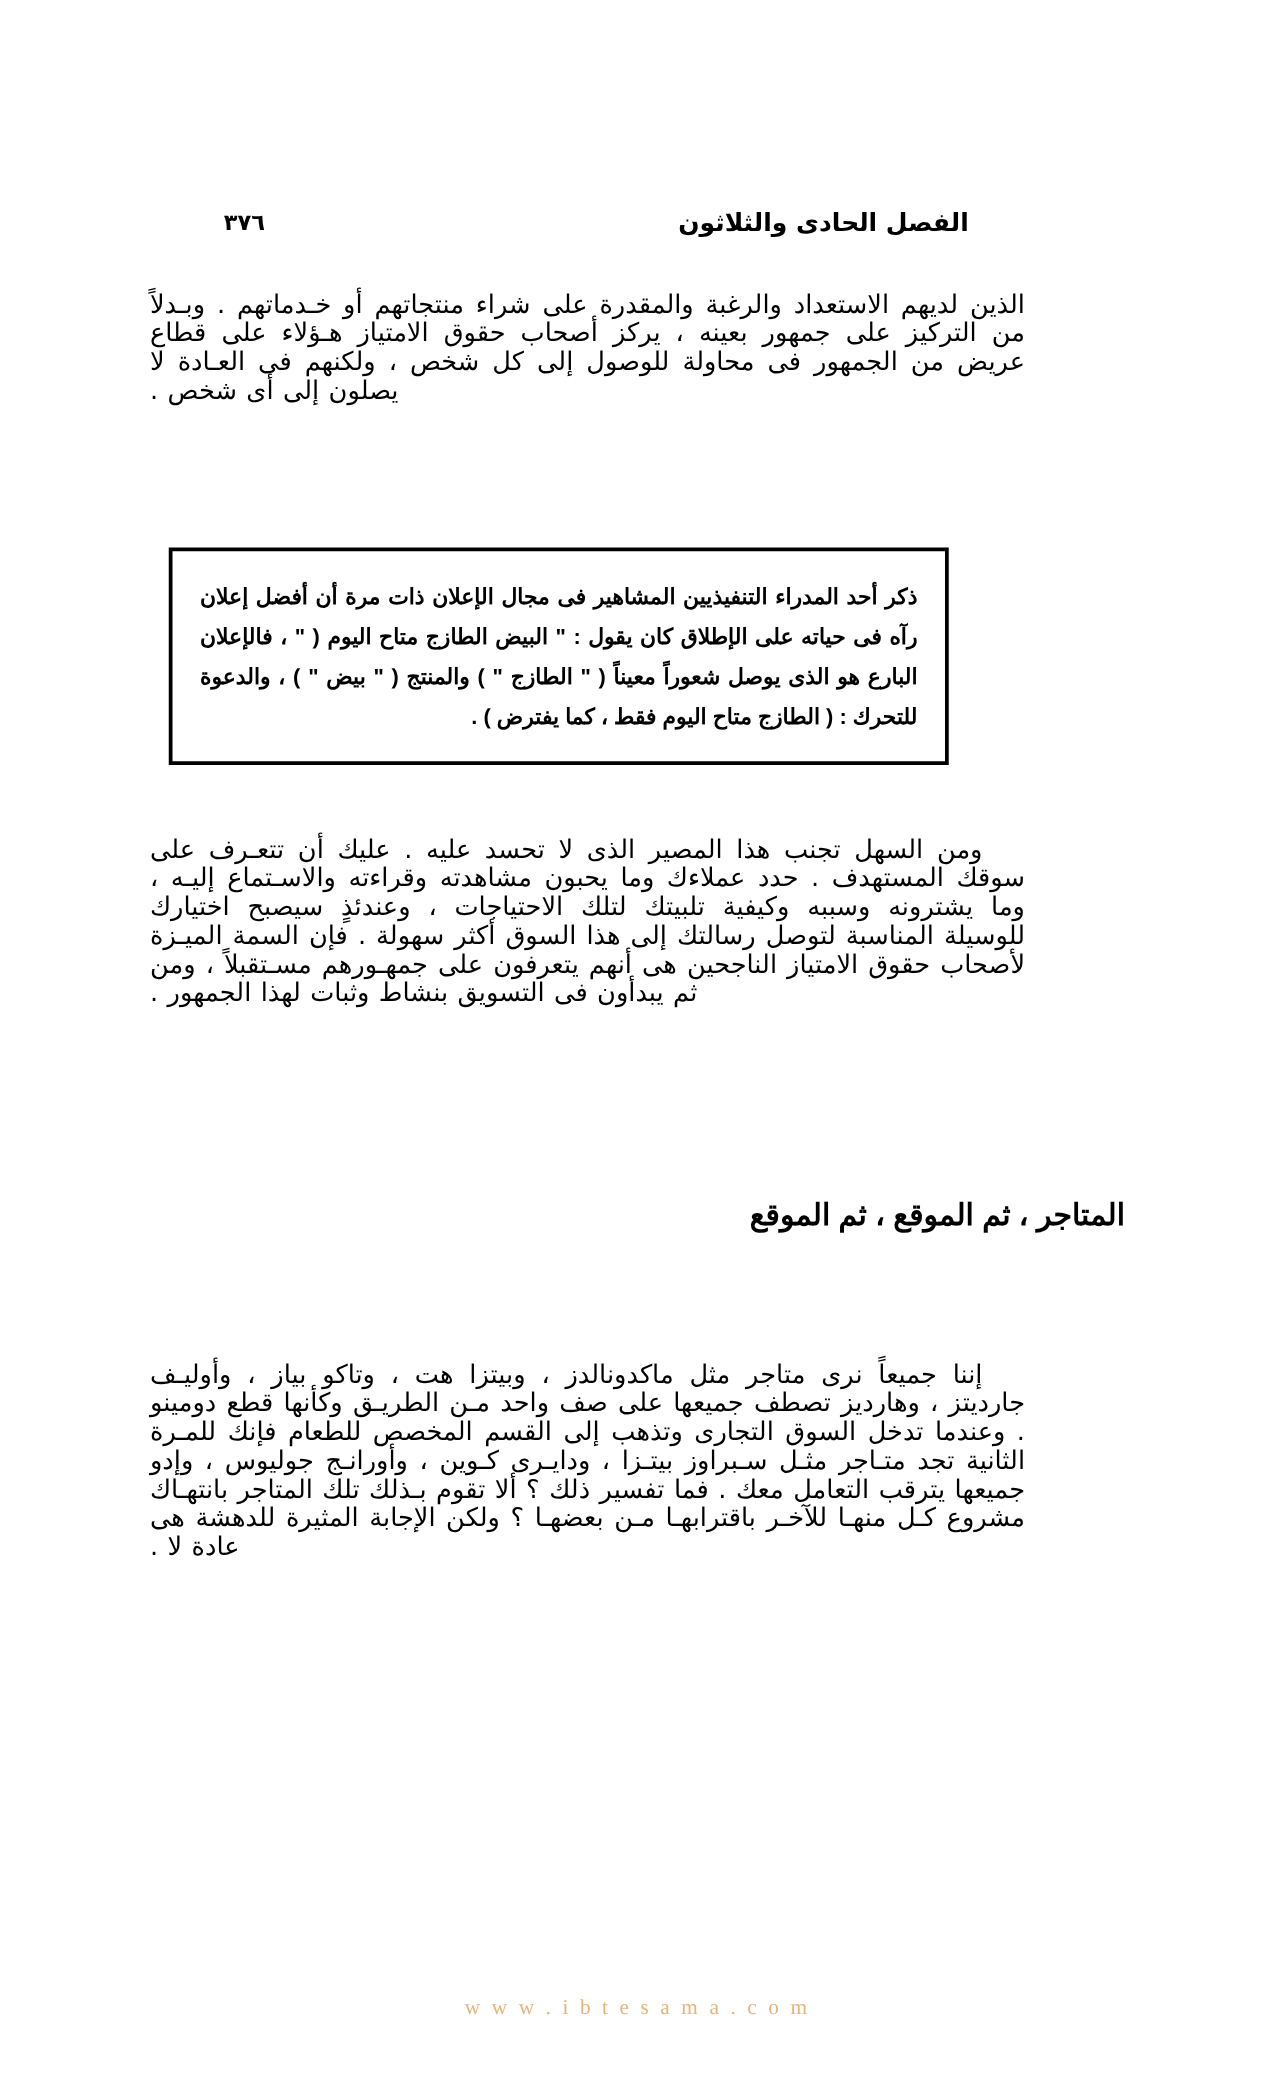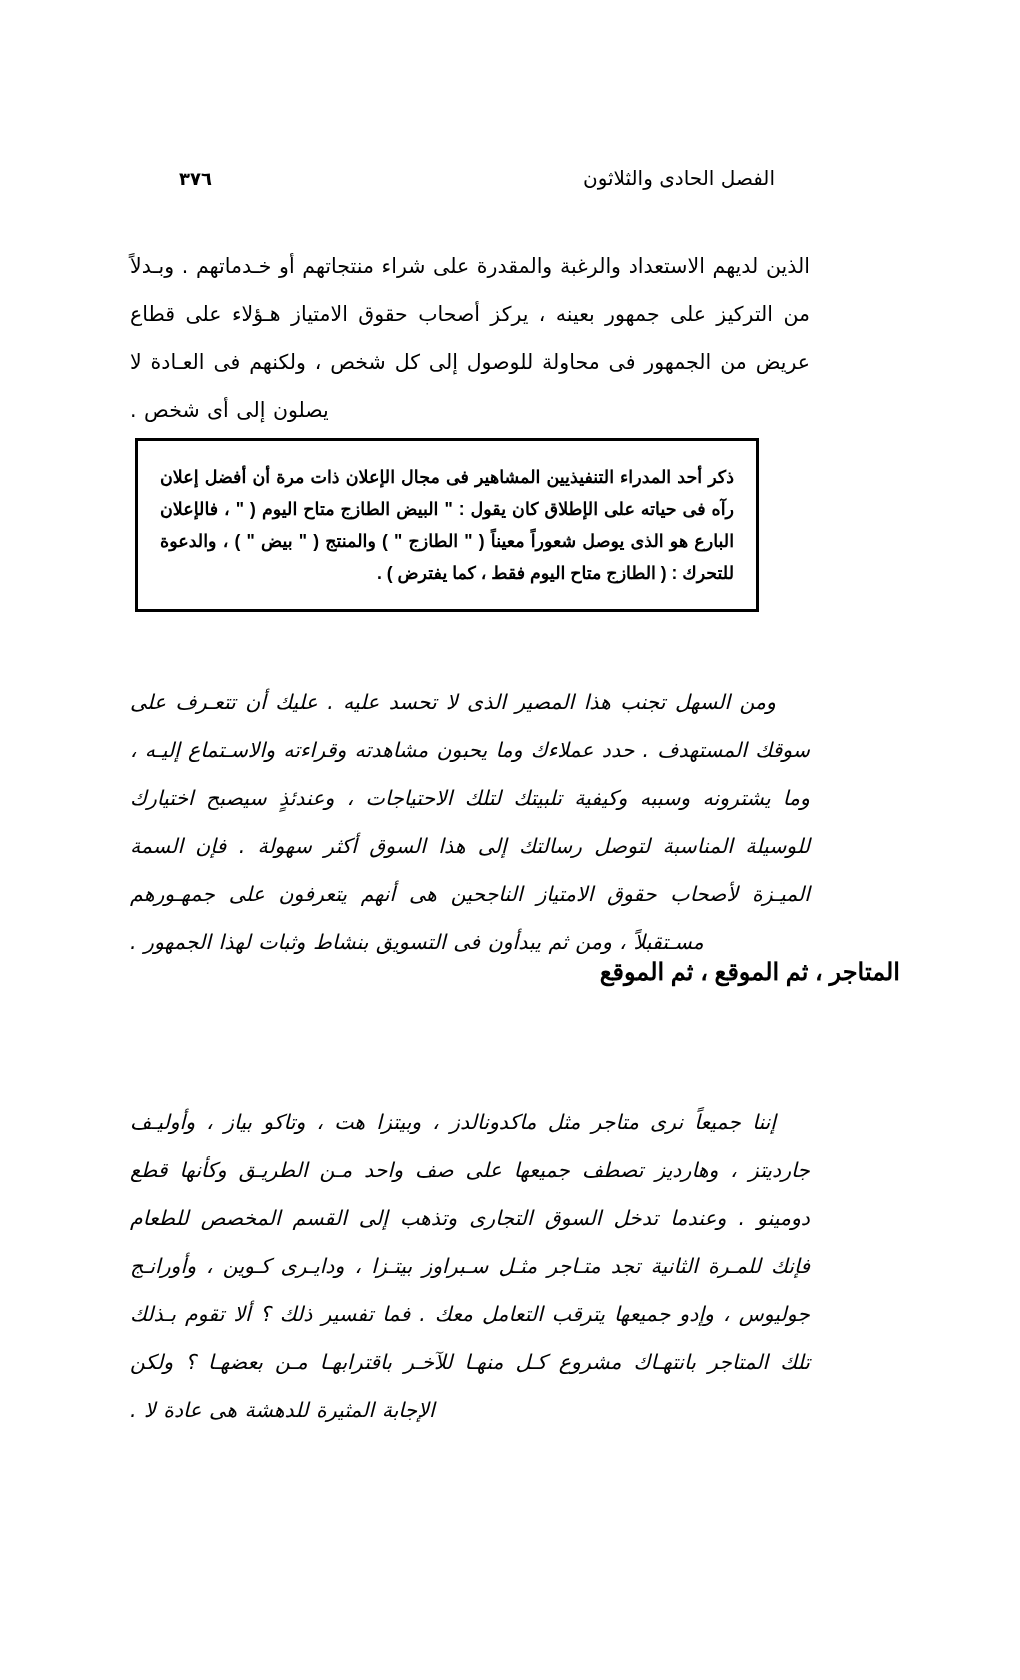--- a/index.html
+++ b/index.html
@@ -24,21 +24,21 @@
     right: 120px;
     height: 40px;
     direction: rtl;
     display: flex;
     align-items: center;
     justify-content: space-between;
   }
   .running-head .chapter-title {
     font-family: "DejaVu Sans", sans-serif;
     font-size: 20px;
-    font-weight: 400;
+    font-weight: 700;
     color: #000000;
     letter-spacing: 0px;
     margin-right: 125px;
   }
   .running-head .page-number {
     font-family: "DejaVu Sans", sans-serif;
     font-size: 18px;
     font-weight: 700;
     color: #000000;
     margin-left: 59px;
@@ -46,33 +46,32 @@
 
   
   .body-block {
     position: absolute;
     direction: rtl;
     text-align: justify;
     color: #000000;
     font-family: "DejaVu Sans", sans-serif;
   }
   .body-block p {
-    margin: 10px;
+    margin: 0;
     font-size: 20.5px;
-    line-height: 48px;
+    line-height: 23px;
     text-align: justify;
     text-align-last: right;
     word-spacing: 1px;
   }
   .body-block p.last-center {
     text-align-last: left;
   }
   .body-block p.indent {
     text-indent: 34px;
-    font-style: italic;
   }
 
   #para-1 {
     top: 232px;
     right: 120px;
     left: 120px;
     width: 700px;
   }
 
   
@@ -173,14 +172,15 @@
     <p class="indent last-center">ومن السهل تجنب هذا المصير الذى لا تحسد عليه . عليك أن تتعـرف على سوقك المستهدف . حدد عملاءك وما يحبون مشاهدته وقراءته والاسـتماع إليـه ، وما يشترونه وسببه وكيفية تلبيتك لتلك الاحتياجات ، وعندئذٍ سيصبح اختيارك للوسيلة المناسبة لتوصل رسالتك إلى هذا السوق أكثر سهولة . فإن السمة الميـزة لأصحاب حقوق الامتياز الناجحين هى أنهم يتعرفون على جمهـورهم مسـتقبلاً ، ومن ثم يبدأون فى التسويق بنشاط وثبات لهذا الجمهور .</p>
   </div>
 
   <div class="section-heading">المتاجر ، ثم الموقع ، ثم الموقع</div>
 
   <div class="body-block" id="para-3">
     <p class="indent last-center">إننا جميعاً نرى متاجر مثل ماكدونالدز ، وبيتزا هت ، وتاكو بياز ، وأوليـف جارديتز ، وهارديز تصطف جميعها على صف واحد مـن الطريـق وكأنها قطع دومينو . وعندما تدخل السوق التجارى وتذهب إلى القسم المخصص للطعام فإنك للمـرة الثانية تجد متـاجر مثـل سـبراوز بيتـزا ، ودايـرى كـوين ، وأورانـج جوليوس ، وإدو جميعها يترقب التعامل معك . فما تفسير ذلك ؟ ألا تقوم بـذلك تلك المتاجر بانتهـاك مشروع كـل منهـا للآخـر باقترابهـا مـن بعضهـا ؟ ولكن الإجابة المثيرة للدهشة هى عادة لا .</p>
   </div>
 
 
+  <div class="watermark">w w w . i b t e s a m a . c o m</div>
 
 </div>
 
 </body></html>

